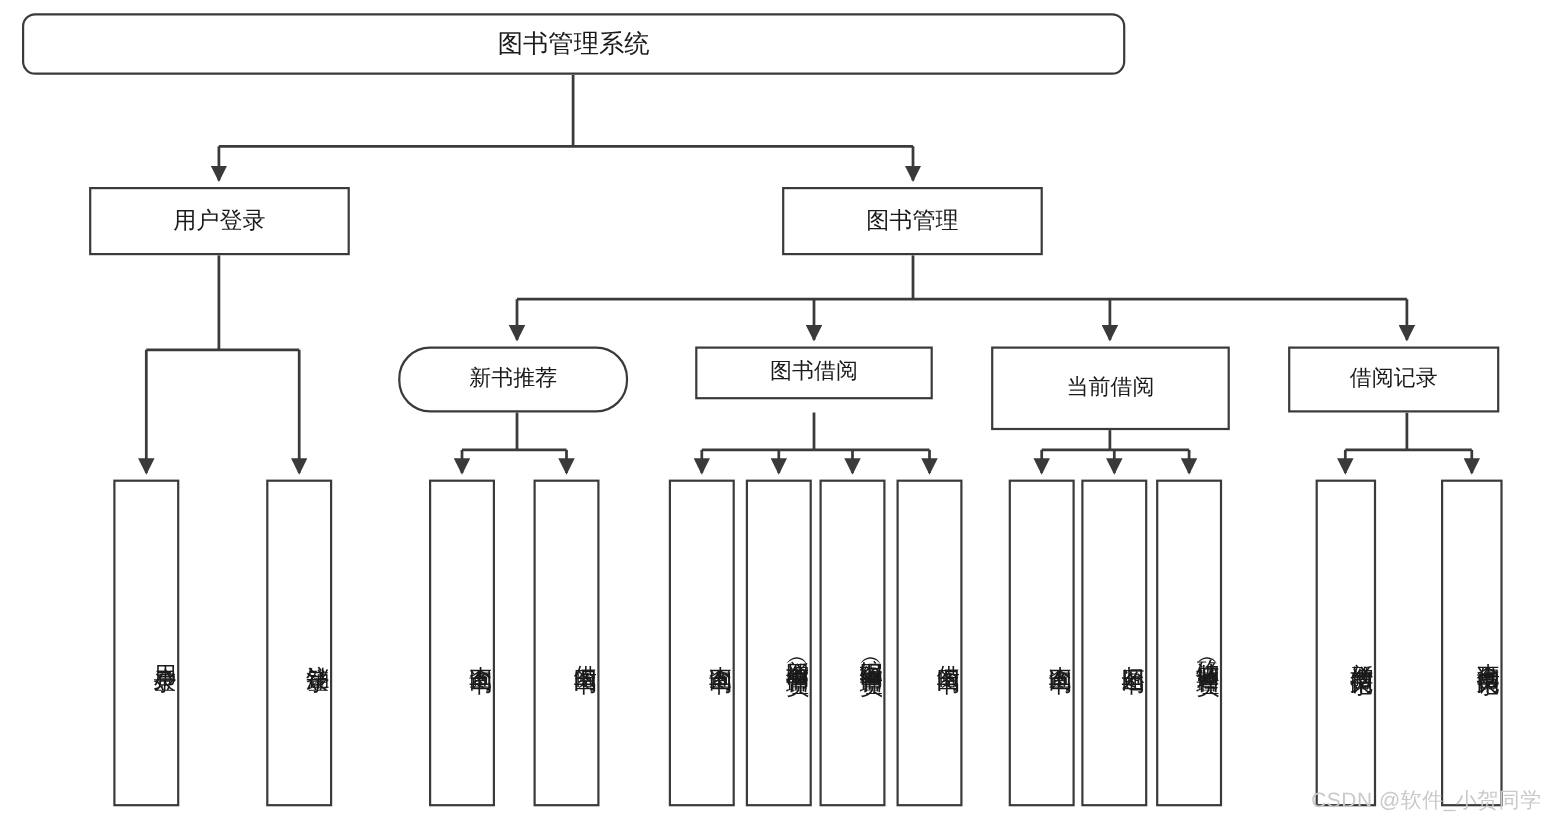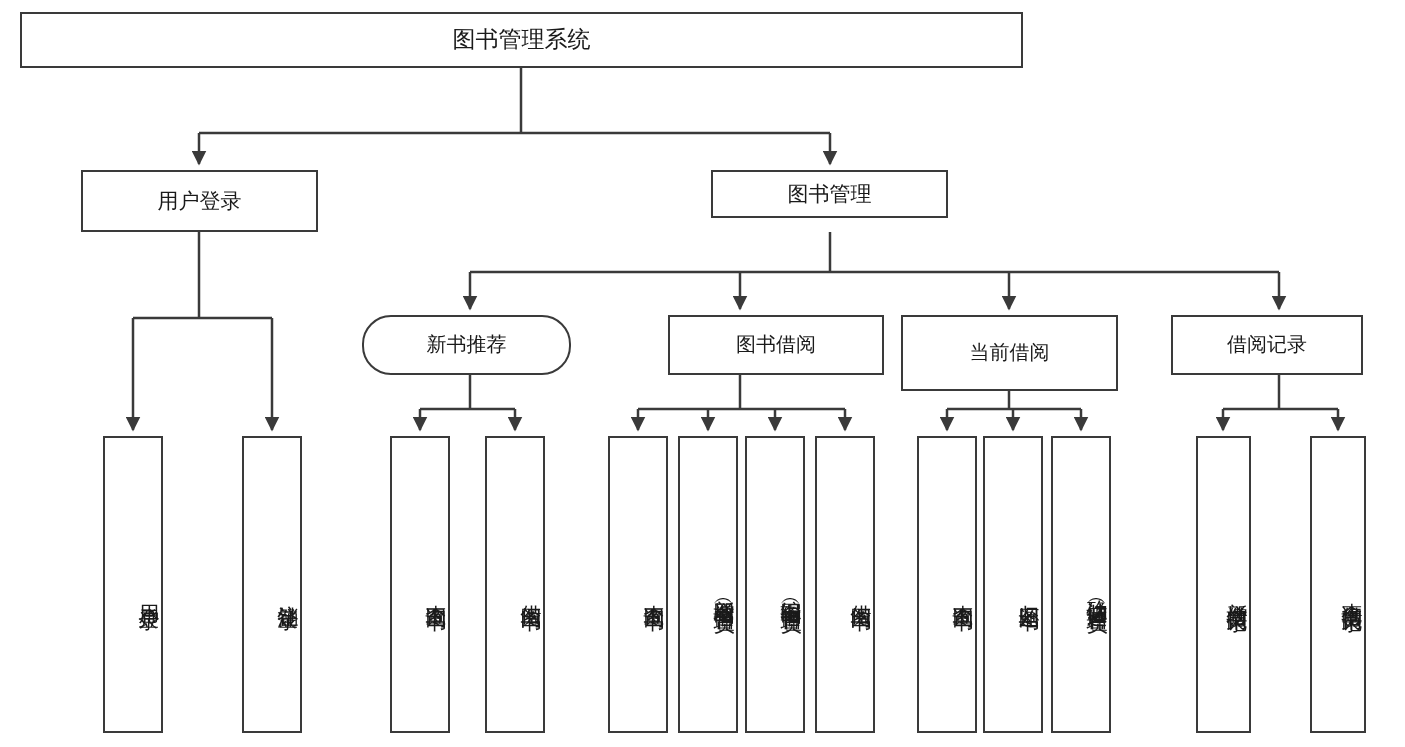--- a/index.html
+++ b/index.html
@@ -33,20 +33,21 @@
     background: #ffffff;
     display: flex;
     align-items: center;
     justify-content: center;
     color: #1a1a1a;
     line-height: 1.18;
     text-align: center;
   }
   .node.root {
     font-size: 23px;
+    border-radius: 12px;
   }
   .node.lvl2 {
     font-size: 21px;
   }
   .node.lvl3 {
     font-size: 20px;
   }
   .node.leaf {
     font-size: 21px;
     writing-mode: vertical-rl;
@@ -125,28 +126,28 @@
     </g>
   </svg>
 
   <div class="node root" style="left:20px; top:12px; width:1003px; height:56px;">
     <span>图书管理系统</span>
   </div>
 
   <div class="node lvl2" style="left:81px; top:170px; width:237px; height:62px;">
     <span>用户登录</span>
   </div>
-  <div class="node lvl2" style="left:711px; top:170px; width:237px; height:48px;">
+  <div class="node lvl2" style="left:711px; top:170px; width:237px; height:62px;">
     <span>图书管理</span>
   </div>
 
   <div class="node lvl3" style="left:362px; top:315px; width:209px; height:60px;border-radius:29px;">
     <span>新书推荐</span>
   </div>
-  <div class="node lvl3" style="left:632px; top:315px; width:216px; height:60px;margin-left:36px;">
+  <div class="node lvl3" style="left:632px; top:315px; width:216px; height:48px;">
     <span>图书借阅</span>
   </div>
   <div class="node lvl3" style="left:901px; top:315px; width:217px; height:76px;">
     <span>当前借阅</span>
   </div>
   <div class="node lvl3" style="left:1171px; top:315px; width:192px; height:60px;">
     <span>借阅记录</span>
   </div>
 
   <div class="node leaf" style="left:103px; top:436px; width:60px; height:297px;">
@@ -186,14 +187,15 @@
     <span class="leaf-text">确认归还（管理员）</span>
   </div>
 
   <div class="node leaf" style="left:1196px; top:436px; width:55px; height:297px;">
     <span class="leaf-text">新增借阅记录</span>
   </div>
   <div class="node leaf" style="left:1310px; top:436px; width:56px; height:297px;">
     <span class="leaf-text">查询借阅记录</span>
   </div>
 
+  <div class="watermark" style="left:1192px; top:715px;">CSDN @软件_小贺同学</div>
 
 </div>
 
 </body></html>

